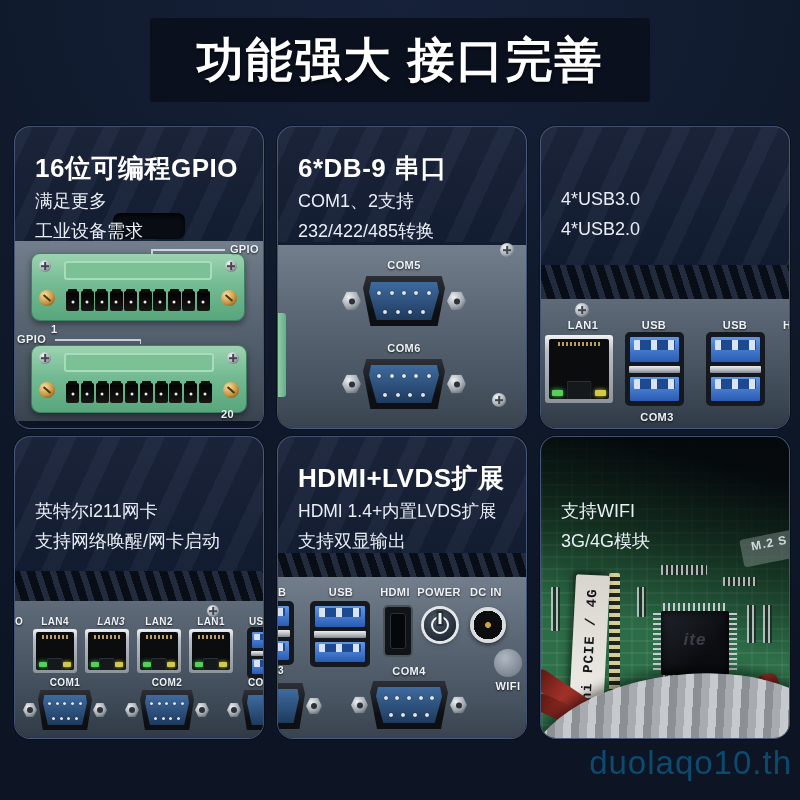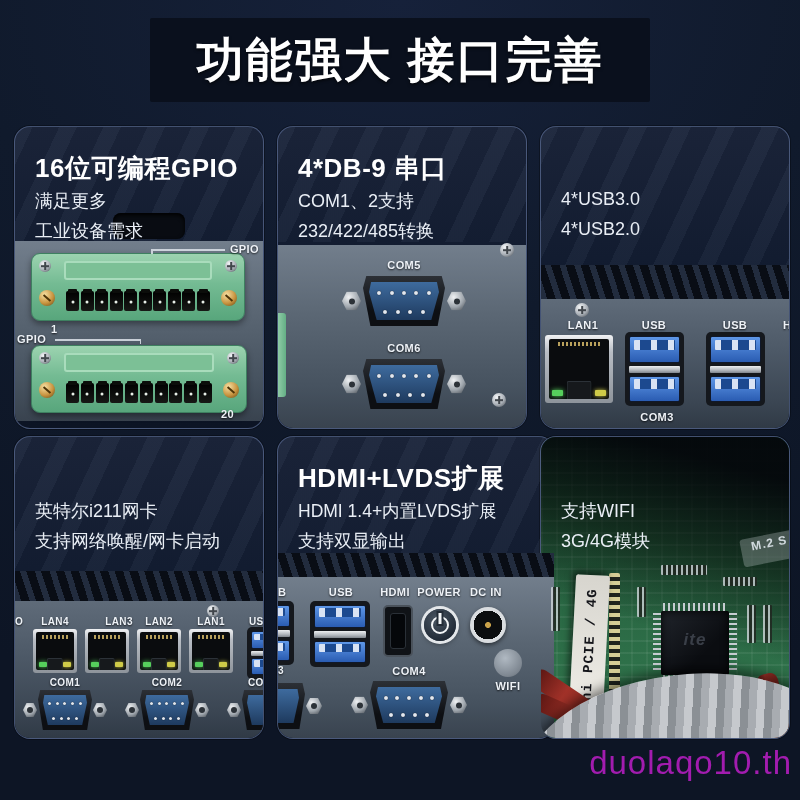--- a/index.html
+++ b/index.html
@@ -123,21 +123,21 @@
   .chip .plf{left:0}.chip .prt{right:0}
   .chip .die{position:absolute;inset:8px;border-radius:2px;background:linear-gradient(135deg,#20242b 0%,#0b0d11 65%);box-shadow:inset 0 0 8px #000;}
   .chip .logo{position:absolute;left:50%;top:46%;transform:translate(-50%,-50%);color:#3a3f48;font-size:17px;font-style:italic;font-weight:bold;letter-spacing:1px;}
   .comp{position:absolute;z-index:2;background:repeating-linear-gradient(90deg,#cfd6da 0 2px,#20241f 2px 5px);border-radius:1px;opacity:.8;}
   .ribbon{position:absolute;z-index:5;left:-20px;width:310px;height:115px;bottom:-52px;
     background:repeating-linear-gradient(97deg,#c6c9cd 0 8px,#8b9095 8px 16px,#a8acb1 16px 24px);
     border-radius:55% 45% 0 0 / 85% 60% 0 0;transform:rotate(-4deg);
     box-shadow:0 -5px 12px rgba(0,0,0,.5);}
   .redcable{position:absolute;z-index:4;background:linear-gradient(90deg,#581511 0%,#a23229 45%,#7c231c 100%);border-radius:8px;}
   
-  .wm{position:absolute;right:8px;top:744px;font-size:33px;color:#a21caf;letter-spacing:1px;}
+  .wm{position:absolute;right:8px;top:744px;font-size:33px;color:#0c4a6e;letter-spacing:1px;}
 </style>
 </head>
 <body>
 
 <div class="title-band">
   <h1>功能强大 接口完善</h1>
 </div>
 
 <div class="card" style="left:14px;top:126px;">
   <div class="chev" style="top:0;height:120px;"></div>
@@ -187,21 +187,21 @@
         <span class="pin"></span>
         <span class="pin"></span>
         <span class="pin"></span>
     </div>
   </div>
   <span class="pl" style="left:206px;top:281px;">20</span>
 </div>
 
 <div class="card" style="left:277px;top:126px;">
   <div class="chev" style="top:0;height:115px;"></div>
-  <div class="c-title">4*DB-9 串口</div>
+  <div class="c-title">6*DB-9 串口</div>
   <div class="c-desc d1">COM1、2支持</div>
   <div class="c-desc d2">232/422/485转换</div>
   <div class="panel" style="top:118px;bottom:0;"></div>
   <span class="ss" style="left:222px;top:116px;"></span>
   <span class="ss" style="left:214px;top:266px;"></span>
   <div class="greenedge" style="top:186px;height:84px;"></div>
   <span class="pl ctr" style="left:126px;top:132px;">COM5</span>
   <div class="db9" style="left:64px;top:149px;width:124px;height:50px;">
     <span class="hexL"></span>
     <span class="hexR"></span>
@@ -278,21 +278,21 @@
 
 <div class="card" style="left:14px;top:436px;">
   <div class="chev" style="top:0;height:140px;"></div>
   <div class="c-desc d1">英特尔i211网卡</div>
   <div class="c-desc d2">支持网络唤醒/网卡启动</div>
   <div class="finstrip" style="top:134px;height:30px;"></div>
   <div class="panel dk" style="top:164px;bottom:0;"></div>
   <span class="ss" style="left:192px;top:168px;width:12px;height:12px;"></span>
   <span class="pl sm" style="left:0px;top:179px;">O</span>
   <span class="pl ctr sm" style="left:40px;top:179px;">LAN4</span>
-  <span class="pl ctr sm" style="left:104px;top:179px;">LAN3</span>
+  <span class="pl ctr sm" style="left:96px;top:179px;font-style:italic;">LAN3</span>
   <span class="pl ctr sm" style="left:144px;top:179px;">LAN2</span>
   <span class="pl ctr sm" style="left:196px;top:179px;">LAN1</span>
   <span class="pl sm" style="left:234px;top:179px;">US</span>
   <div class="rj45" style="left:18px;top:192px;width:44px;height:44px;padding:3px;">
     <div class="cav">
         <span class="ledL" style="width:8px;height:5px;"></span>
         <span class="ledR" style="width:8px;height:5px;"></span>
         <span class="tab"></span>
       </div>
   </div>
@@ -365,21 +365,21 @@
         </div>
     </div>
   </div>
   <div class="db9" style="left:212px;top:253px;width:84px;height:40px;">
     <span class="hexL" style="width:14px;height:14px;"></span>
     <div class="body" style="left:15px;right:15px;"></div>
     <div class="face" style="left:20px;right:20px;top:5px;bottom:5px;"></div>
   </div>
 </div>
 
-<div class="card" style="left:277px;top:436px;padding-left:28px;">
+<div class="card" style="left:277px;top:436px;">
   <div class="chev" style="top:0;height:118px;"></div>
   <div class="c-title">HDMI+LVDS扩展</div>
   <div class="c-desc d1" style="font-size:17.5px;">HDMI 1.4+内置LVDS扩展</div>
   <div class="c-desc d2">支持双显输出</div>
   <div class="finstrip" style="top:116px;height:24px;"></div>
   <div class="panel" style="top:140px;bottom:0;"></div>
   <span class="pl" style="left:0px;top:149px;">B</span>
   <span class="pl ctr" style="left:63px;top:149px;">USB</span>
   <span class="pl ctr" style="left:117px;top:149px;">HDMI</span>
   <span class="pl ctr" style="left:161px;top:149px;">POWER</span>

